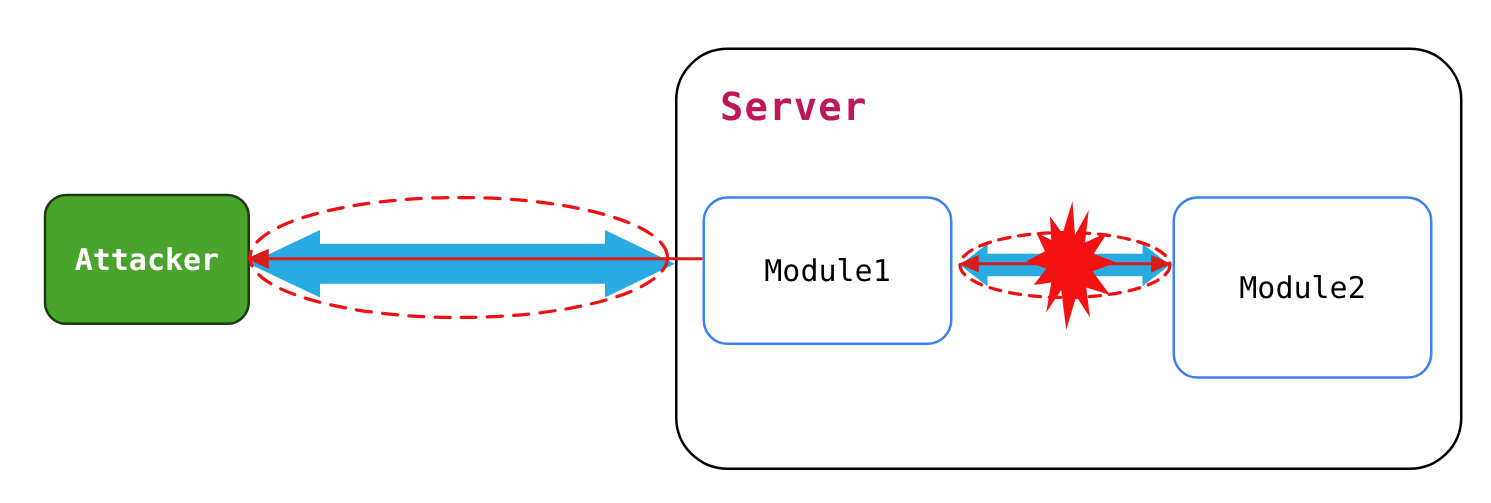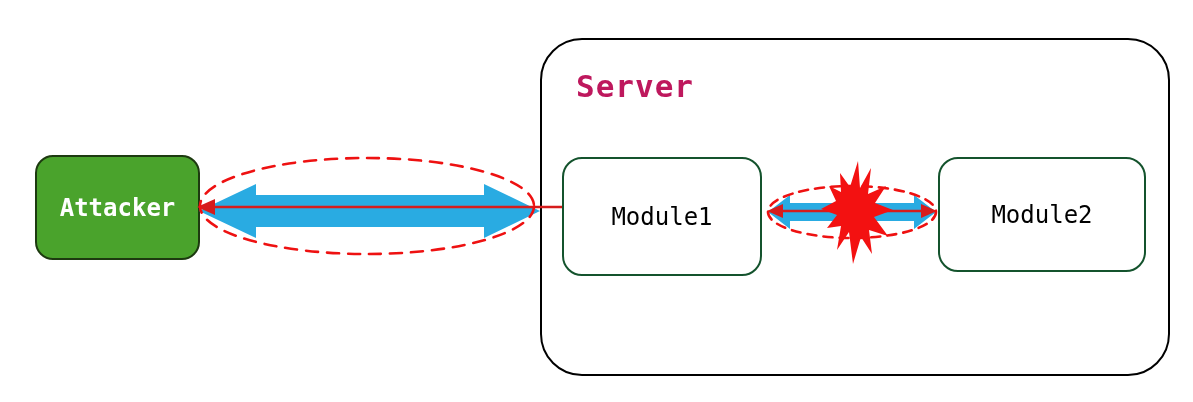--- a/index.html
+++ b/index.html
@@ -35,28 +35,28 @@
     border:2px solid #000000;
     border-radius:42px;
     z-index:1;
   }
   .server-title{
     padding:28px 0 0 34px;
     font-size:31px;font-weight:bold;color:#be185d;
     letter-spacing:1px;
   }
   .module{
-    border:2px solid #14532d;
+    border:2px solid #3b82f6;
     border-radius:20px;
     color:#000000;
     font-size:24px;
     z-index:2;
   }
   .module1{left:562px;top:157px;width:200px;height:119px;}
-  .module2{left:938px;top:157px;width:208px;height:115px;}
+  .module2{left:938px;top:157px;width:208px;height:146px;}
   
   .connectors{
     position:absolute;left:0;top:0;width:1193px;height:402px;
     z-index:3;
     pointer-events:none;
   }
 </style>
 </head>
 <body>
 

